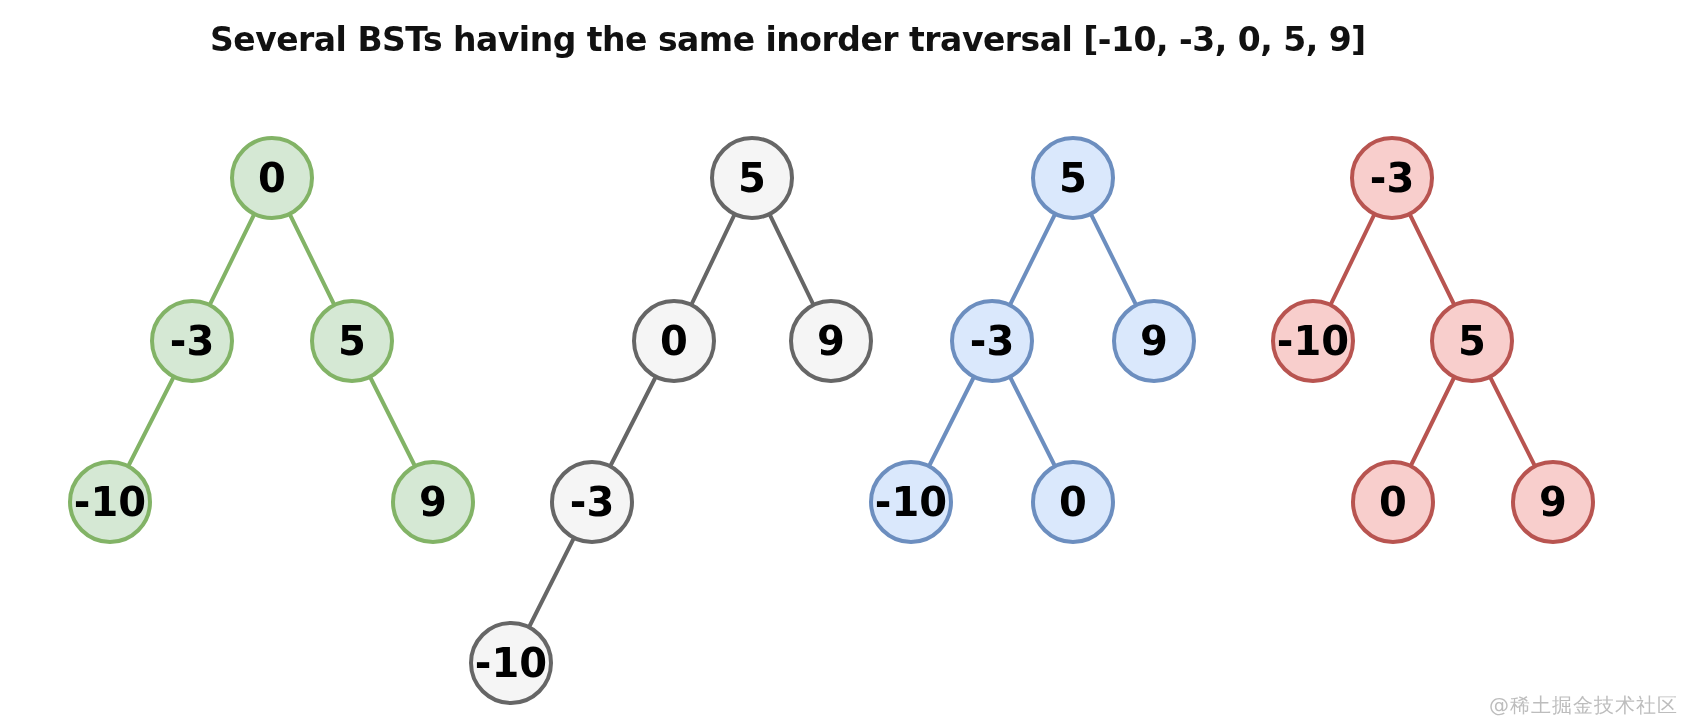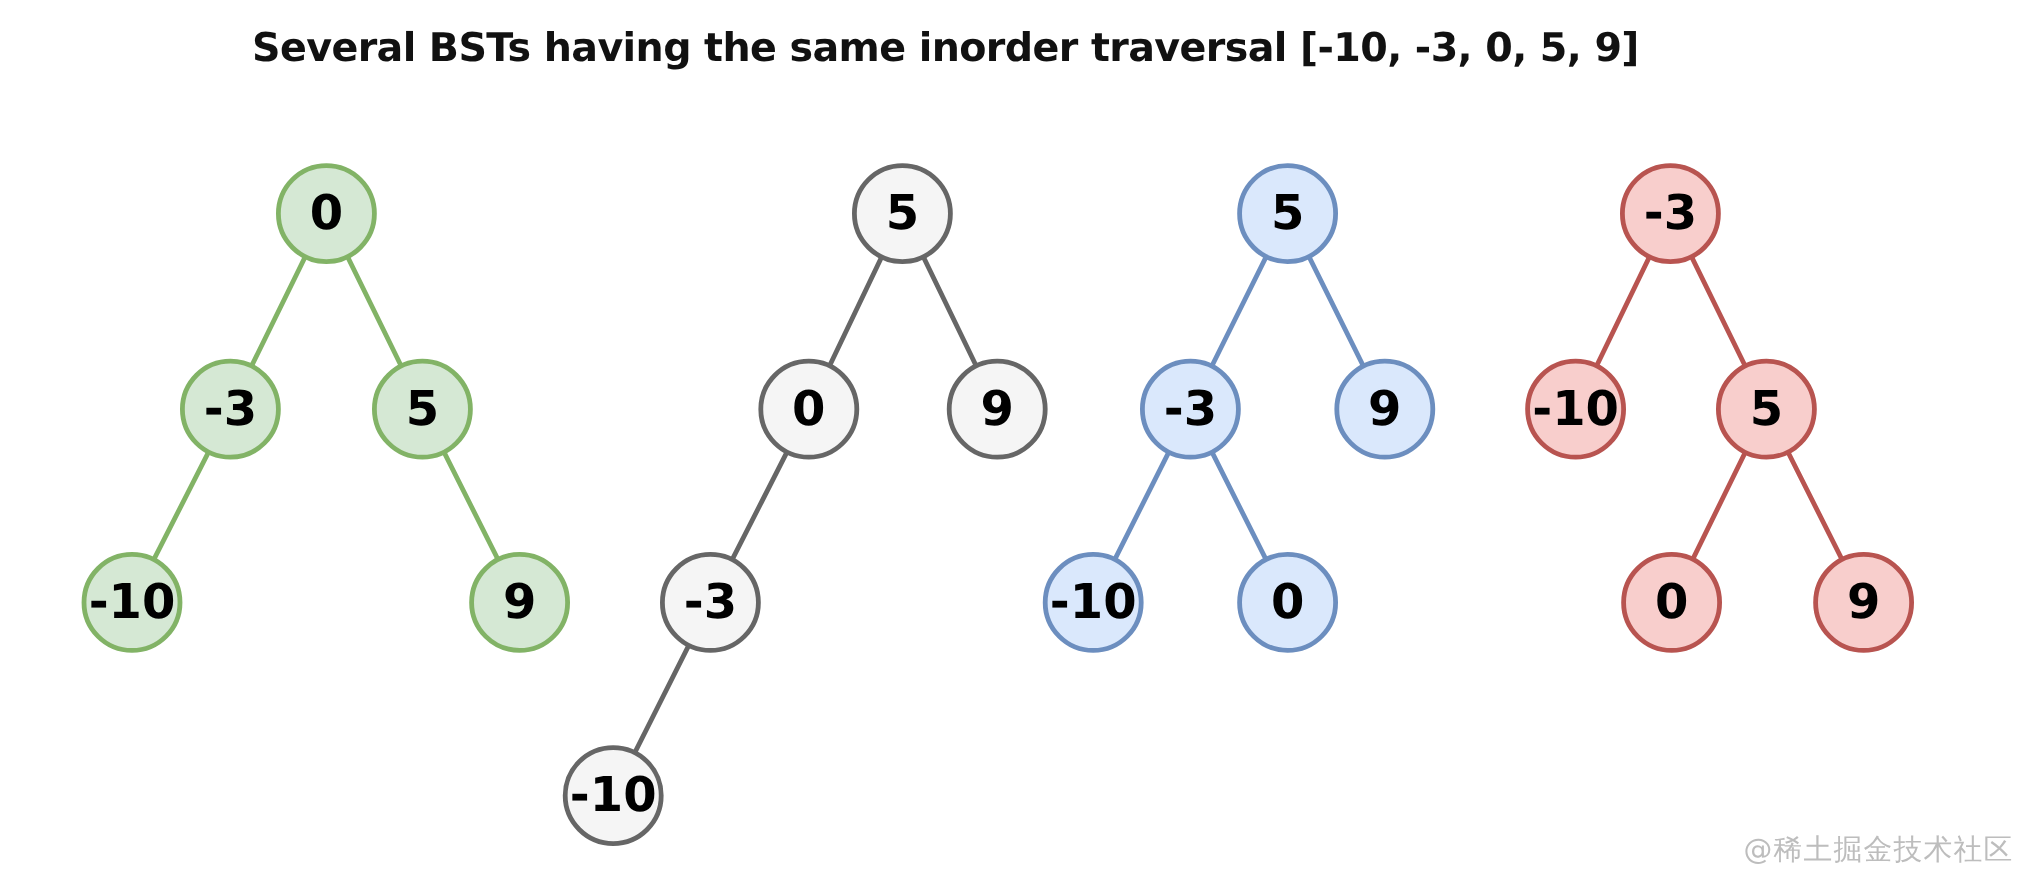--- a/index.html
+++ b/index.html
@@ -50,21 +50,21 @@
     line-height: 1;
   }
   .t-green { background: #d5e8d4; border-color: #82b366; }
   .t-gray  { background: #f5f5f5; border-color: #666666; }
   .t-blue  { background: #dae8fc; border-color: #6c8ebf; }
   .t-red   { background: #f8cecc; border-color: #b85450; }
   .watermark {
     position: absolute;
     right: 8px;
     top: 692px;
-    font-size: 24px;
+    font-size: 20px;
     color: #bdbdbd;
     letter-spacing: 1px;
   }
 </style>
 </head>
 <body>
 
 <div class="canvas">
 
   <div class="title">Several BSTs having the same inorder traversal [-10, -3, 0, 5, 9]</div>

